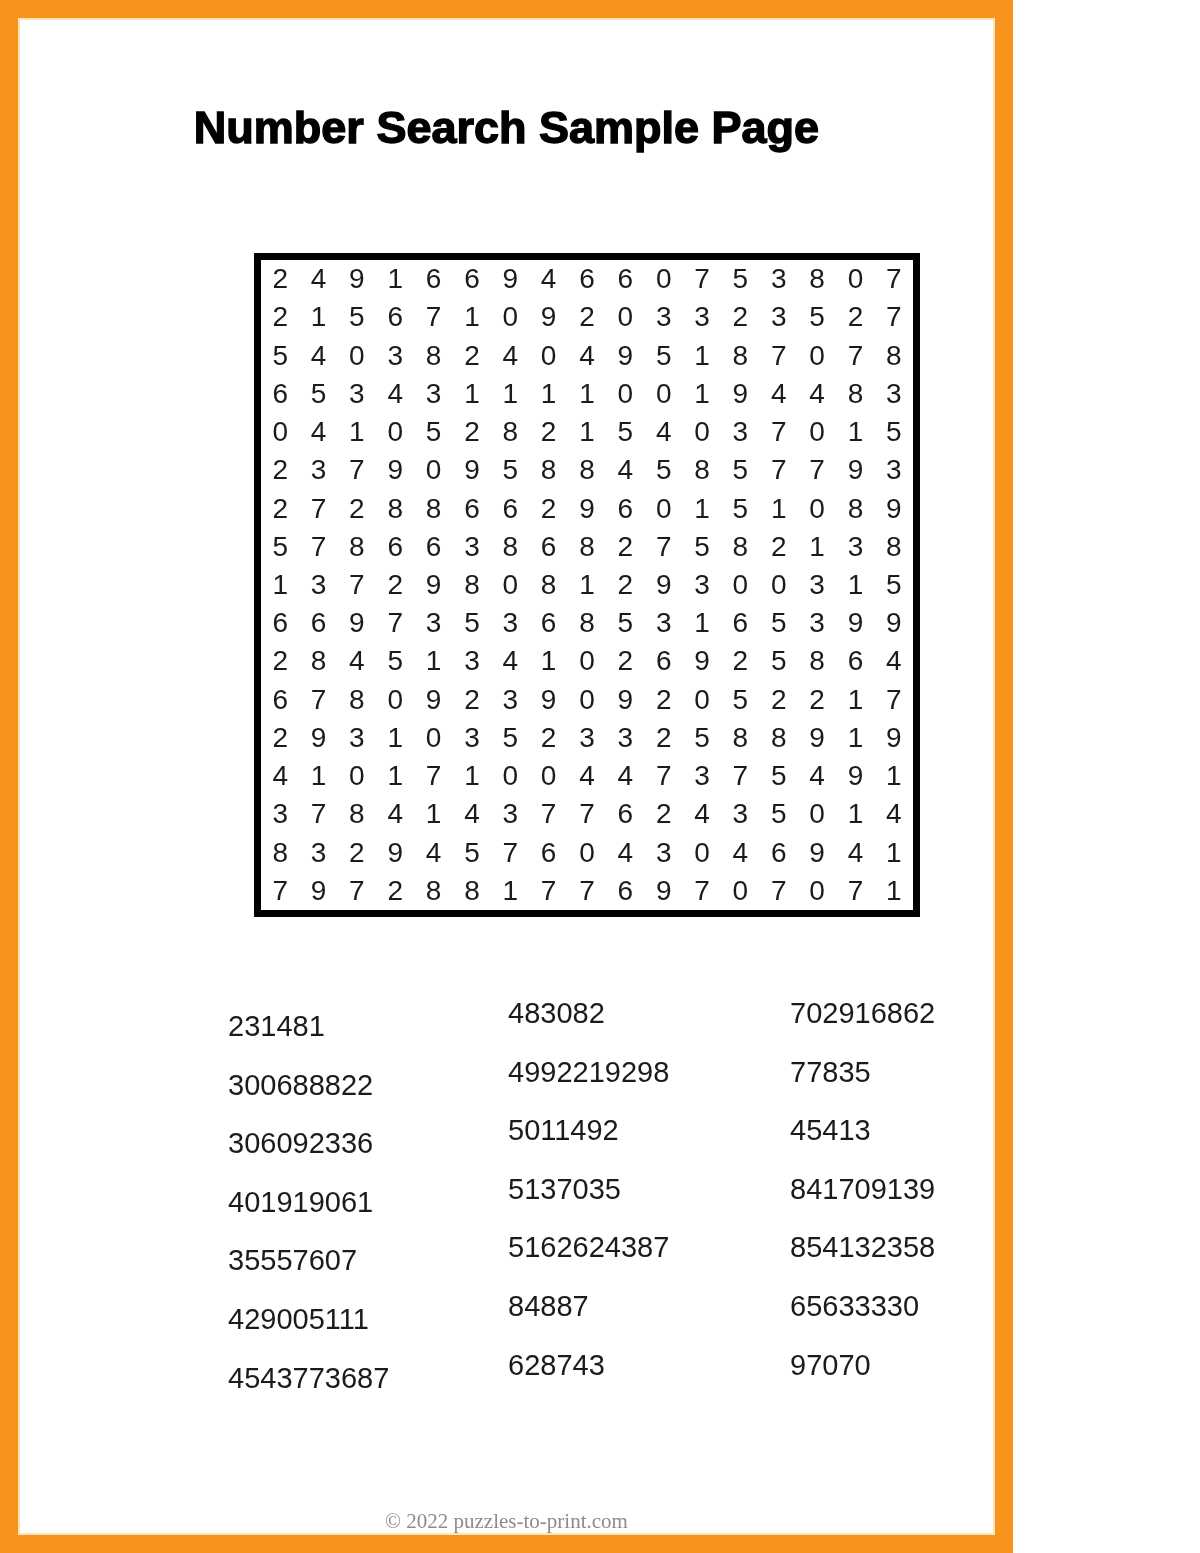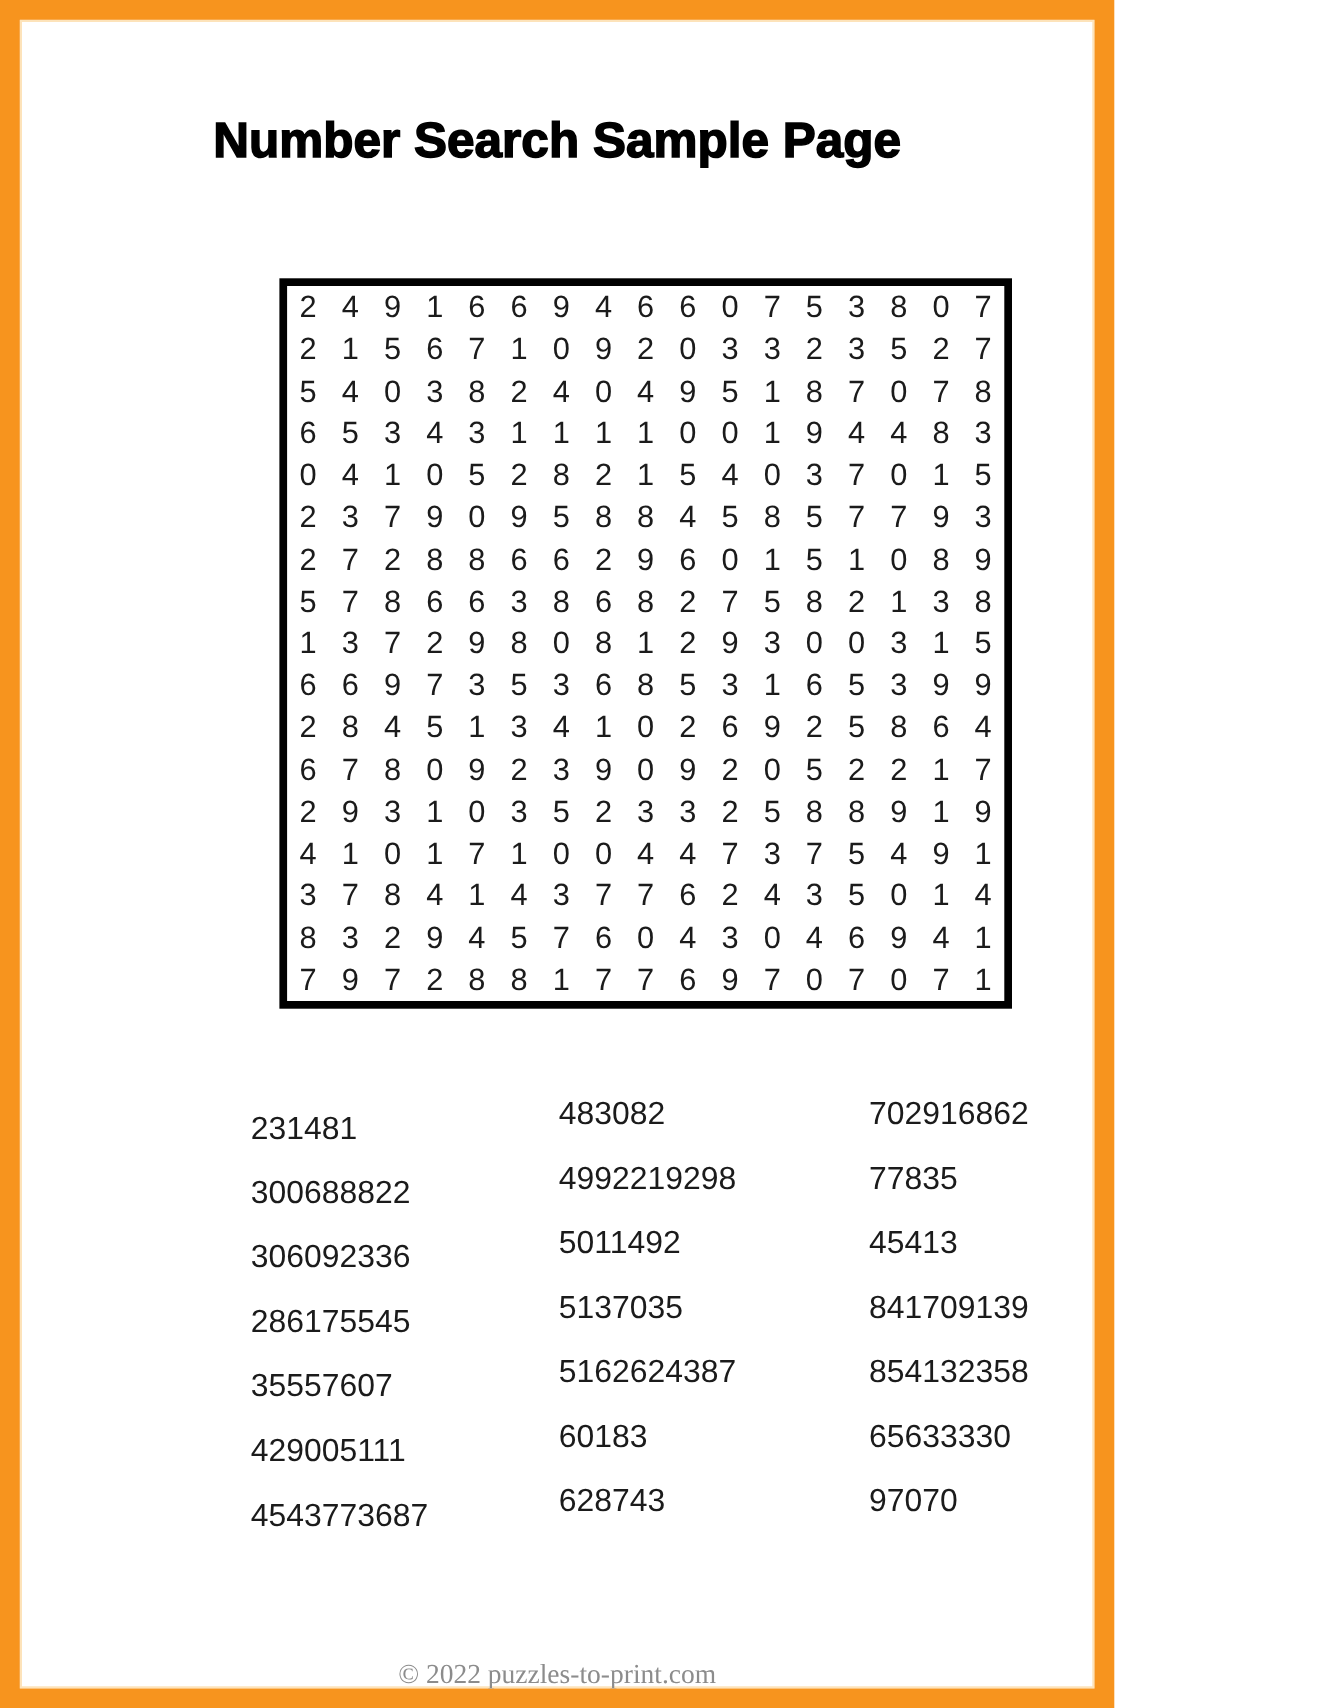--- a/index.html
+++ b/index.html
@@ -79,21 +79,21 @@
     white-space: nowrap;
   }
 
   .page-footer {
     position: absolute;
     top: 1491px;
     left: 0;
     width: 100%;
     text-align: center;
     font-family: "Liberation Serif", serif;
-    font-size: 25px;
+    font-size: 21px;
     color: var(--footer-gray);
   }
 </style>
 </head>
 <body>
 
 <div class="page">
 
   <h1 class="page-title">Number Search Sample Page</h1>
 
@@ -387,32 +387,32 @@
       <div class="grid-cell">0</div>
       <div class="grid-cell">7</div>
       <div class="grid-cell">1</div>
     </div>
 
   <div class="number-list">
     <div class="list-column col-0">
         <div class="list-item">231481</div>
         <div class="list-item">300688822</div>
         <div class="list-item">306092336</div>
-        <div class="list-item">286175545</div>
+        <div class="list-item">401919061</div>
         <div class="list-item">35557607</div>
         <div class="list-item">429005111</div>
         <div class="list-item">4543773687</div>
       </div>
     <div class="list-column col-1">
         <div class="list-item">483082</div>
         <div class="list-item">4992219298</div>
         <div class="list-item">5011492</div>
         <div class="list-item">5137035</div>
         <div class="list-item">5162624387</div>
-        <div class="list-item">60183</div>
+        <div class="list-item">84887</div>
         <div class="list-item">628743</div>
       </div>
     <div class="list-column col-2">
         <div class="list-item">702916862</div>
         <div class="list-item">77835</div>
         <div class="list-item">45413</div>
         <div class="list-item">841709139</div>
         <div class="list-item">854132358</div>
         <div class="list-item">65633330</div>
         <div class="list-item">97070</div>

